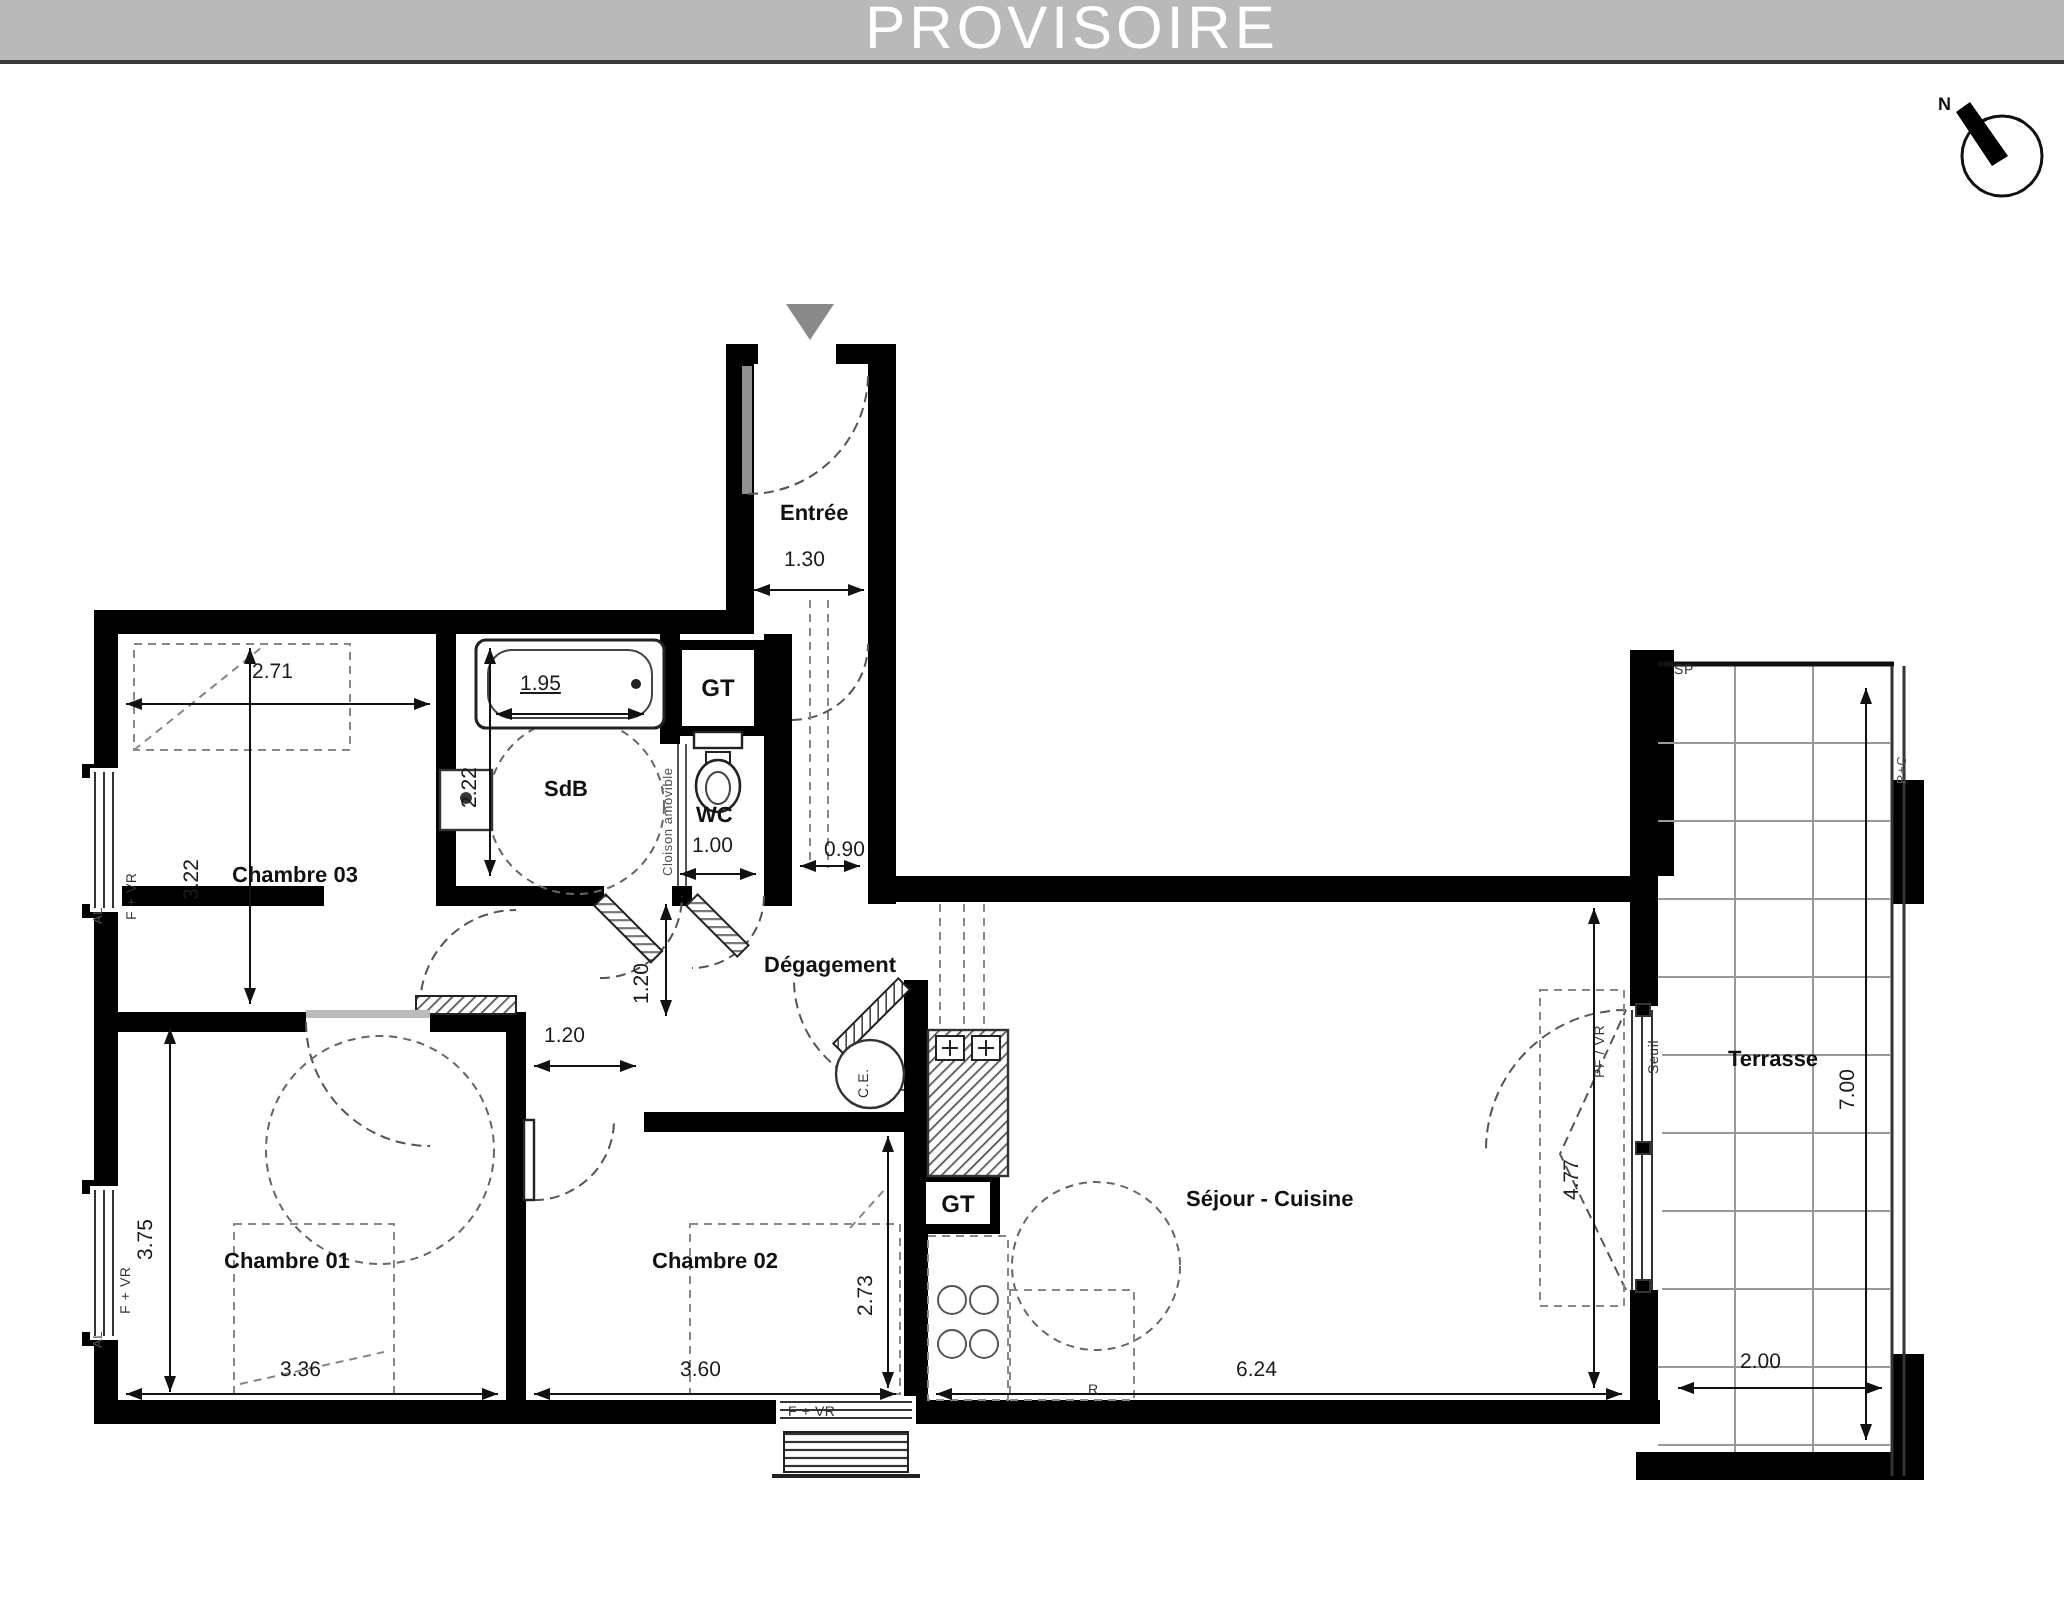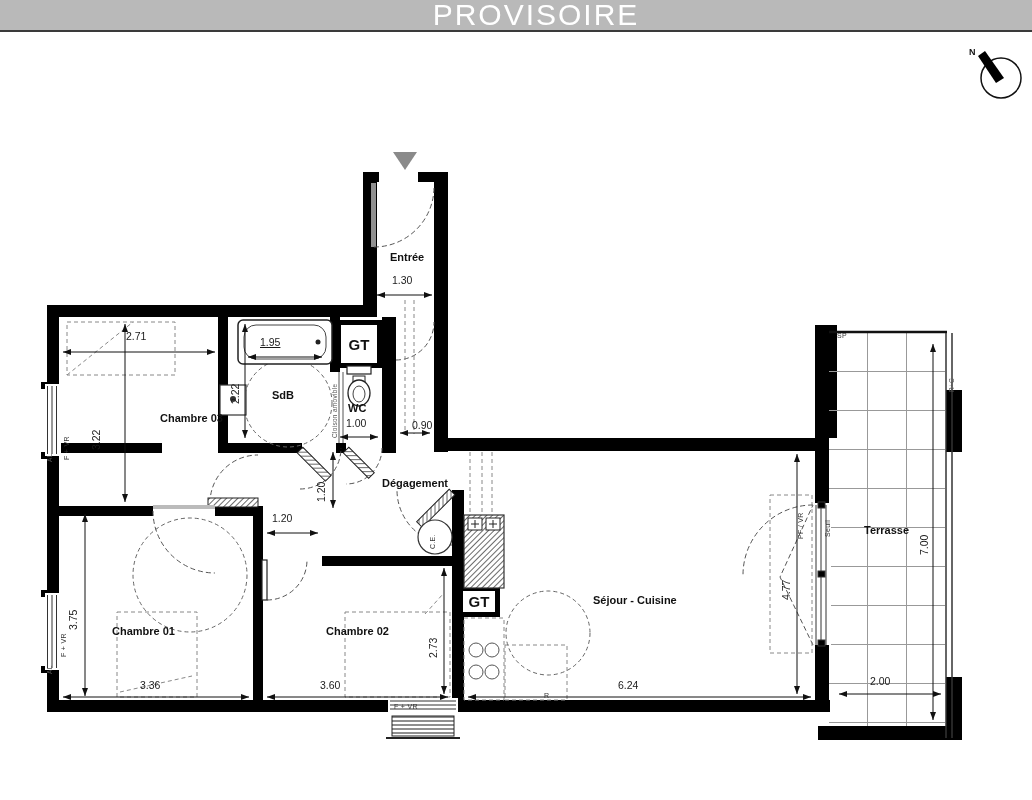--- a/index.html
+++ b/index.html
@@ -8,21 +8,21 @@
   .wall{position:absolute;background:#000;}
   .banner{position:absolute;left:0;top:0;width:1032px;height:30px;background:#b9b9b9;
           border-bottom:2px solid #3a3a3a;display:flex;align-items:flex-end;justify-content:center;padding-left:20px;}
   .banner-title{color:#fff;font-size:30px;font-weight:500;letter-spacing:2px;line-height:30px;}
   .lbl{position:absolute;font-weight:bold;font-size:11px;color:#111;white-space:nowrap;}
   .dim{position:absolute;font-size:10.5px;color:#1a1a1a;white-space:nowrap;}
   .rot{transform:rotate(-90deg);transform-origin:0 0;}
   .tiny{position:absolute;font-size:6.5px;color:#555;white-space:nowrap;letter-spacing:.3px;}
   .t7{font-size:7px;color:#333;}
   .gtbox{position:absolute;background:#fff;border:5px solid #000;display:flex;align-items:center;
-         justify-content:center;font-weight:bold;font-size:15px;color:#111;box-sizing:border-box;}
+         justify-content:center;font-weight:bold;font-size:12px;color:#111;box-sizing:border-box;}
   .plbox{position:absolute;background:#fff;border-top:7px solid #000;border-bottom:7px solid #000;
          border-left:6px solid #000;display:flex;align-items:center;justify-content:center;
          font-size:9px;color:#888;box-sizing:border-box;}
   .tiles{position:absolute;left:829px;top:333px;width:116px;height:393px;
      background:
        repeating-linear-gradient(to right, transparent 0, transparent 38px, #999 38px, #999 39px),
        repeating-linear-gradient(to bottom, transparent 0, transparent 38px, #999 38px, #999 39px);}
   svg.overlay{position:absolute;left:0;top:0;pointer-events:none;}
   .nlabel{position:absolute;font-size:9px;font-weight:bold;color:#111;}
 </style>
@@ -247,35 +247,35 @@
 
     <g>
       <circle cx="1001" cy="78" r="20" fill="#fff" stroke="#111" stroke-width="1.5"></circle>
       <polygon points="978,56 985,51 1004,78 996,83" fill="#000"></polygon>
     </g>
   </svg>
 
   <div class="lbl" style="left:390px;top:251px;">Entrée</div>
   <div class="lbl" style="left:272px;top:389px;">SdB</div>
   <div class="lbl" style="left:348px;top:402px;">WC</div>
-  <div class="lbl" style="left:116px;top:412px;margin-left:44px;">Chambre 03</div>
+  <div class="lbl" style="left:116px;top:432px;">Chambre 03</div>
   <div class="lbl" style="left:342px;top:477px;padding-left:40px;">Dégagement</div>
   <div class="lbl" style="left:112px;top:625px;">Chambre 01</div>
   <div class="lbl" style="left:326px;top:625px;">Chambre 02</div>
   <div class="lbl" style="left:593px;top:594px;">Séjour - Cuisine</div>
   <div class="lbl" style="left:864px;top:524px;">Terrasse</div>
 
   <div class="dim" style="left:392px;top:274px;">1.30</div>
   <div class="dim" style="left:126px;top:330px;">2.71</div>
   <div class="dim" style="left:260px;top:336px;text-decoration:underline;">1.95</div>
   <div class="dim" style="left:346px;top:417px;">1.00</div>
   <div class="dim" style="left:400px;top:419px;padding-left:12px;">0.90</div>
   <div class="dim" style="left:272px;top:512px;">1.20</div>
   <div class="dim" style="left:140px;top:679px;">3.36</div>
-  <div class="dim" style="left:320px;top:679px;">3.60</div>
+  <div class="dim" style="left:340px;top:679px;">3.60</div>
   <div class="dim" style="left:618px;top:679px;">6.24</div>
   <div class="dim" style="left:870px;top:675px;">2.00</div>
 
   <div class="dim rot" style="left:229px;top:404px;">2.22</div>
   <div class="dim rot" style="left:90px;top:450px;">3.22</div>
   <div class="dim rot" style="left:315px;top:502px;">1.20</div>
   <div class="dim rot" style="left:67px;top:630px;">3.75</div>
   <div class="dim rot" style="left:427px;top:658px;">2.73</div>
   <div class="dim rot" style="left:780px;top:600px;">4.77</div>
   <div class="dim rot" style="left:918px;top:555px;">7.00</div>

